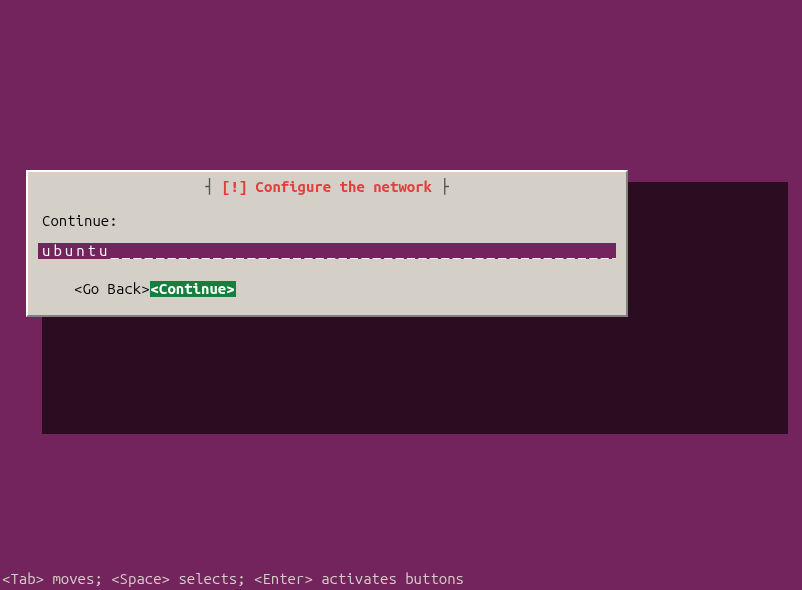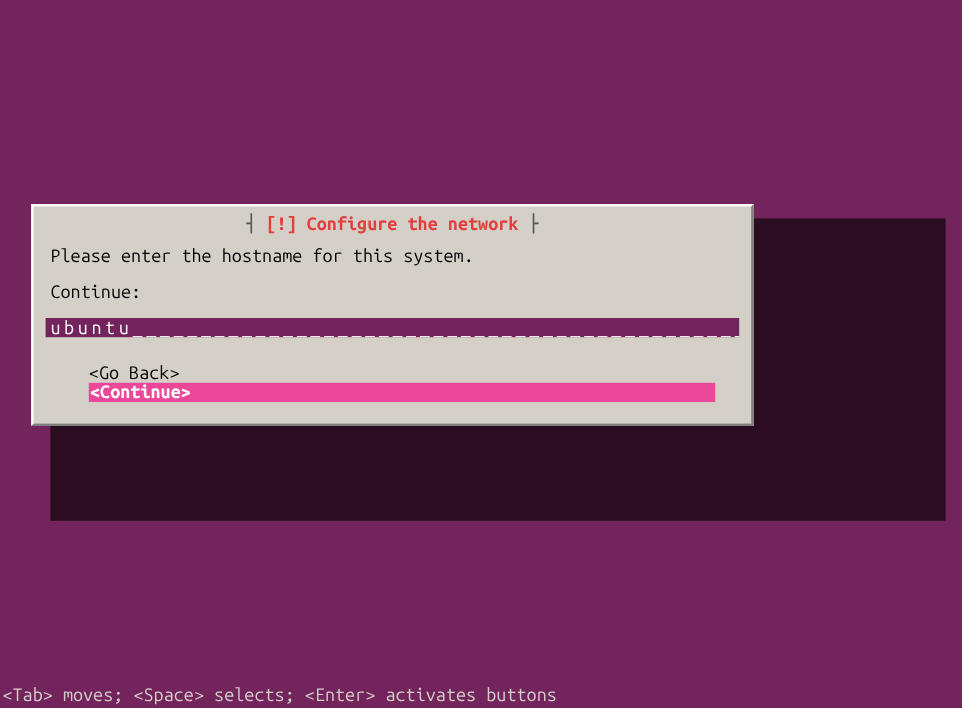--- a/index.html
+++ b/index.html
@@ -75,27 +75,26 @@
   .input-fill {
     letter-spacing: 3px;
   }
   .cursor {
     color: #ffffff;
   }
   .button-row {
     display: flex;
     justify-content: flex-start;
     padding: 22px 20px 8px 36px;
-    flex-direction: column;
   }
   .go-back {
     color: #000;
   }
   .continue-btn {
-    background: #ec4899;
+    background: #15803d;
     color: #ffffff;
     font-weight: bold;
     padding: 0 1px;
   }
   .helpbar {
     position: absolute;
     bottom: 3px;
     left: 2px;
     color: #d4d0c8;
     white-space: pre;
@@ -105,21 +104,20 @@
 </head>
 <body>
 
 <div class="shadow"></div>
 
 <div class="dialog">
   <div class="title-row">
     <span class="title-border">┤ </span><span class="title-text">[!] Configure the network</span><span class="title-border"> ├</span>
   </div>
 
-  <div class="body-text">Please enter the hostname for this system.</div>
 
 
   <div class="field-label">Continue:</div>
 
   <div class="input-row">
     <div class="hostname-input"><span>ubuntu</span><span class="cursor">_</span><span class="input-fill">______________________________________________________________________________________</span></div>
   </div>
 
   <div class="button-row">
     <span class="go-back">&lt;Go Back&gt;</span>

